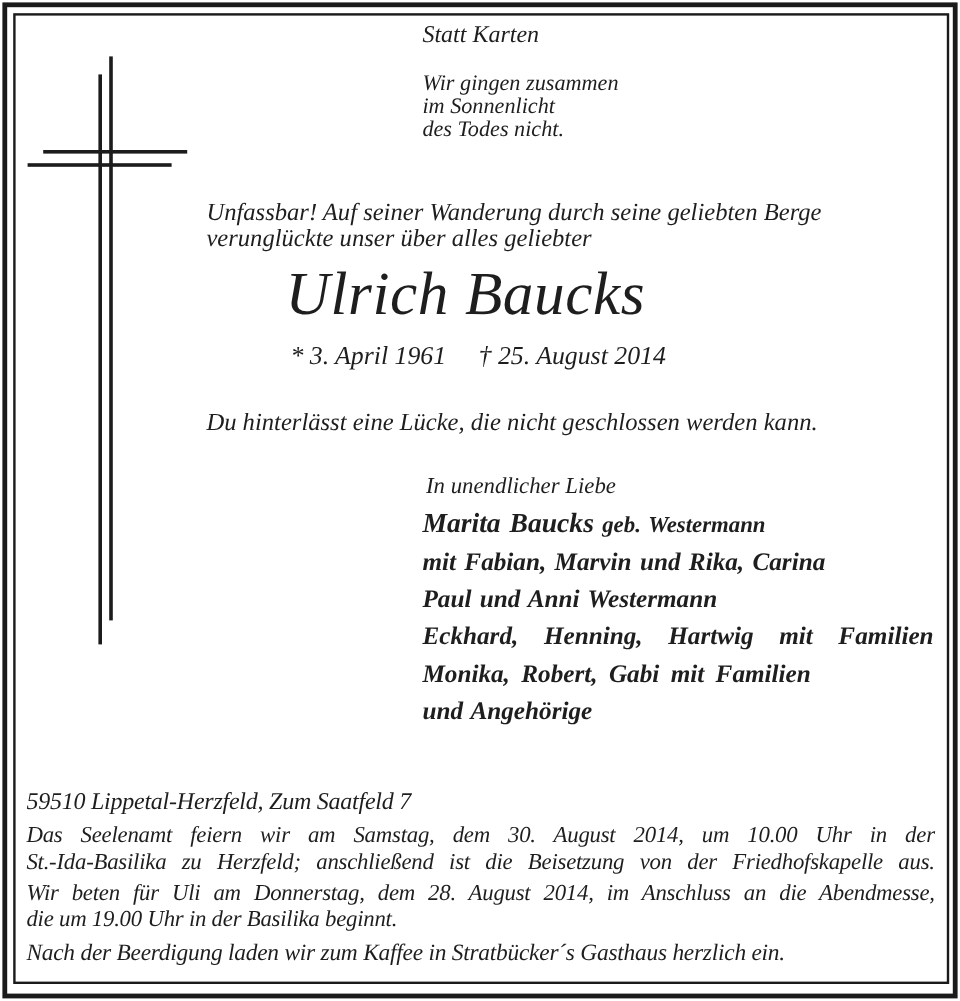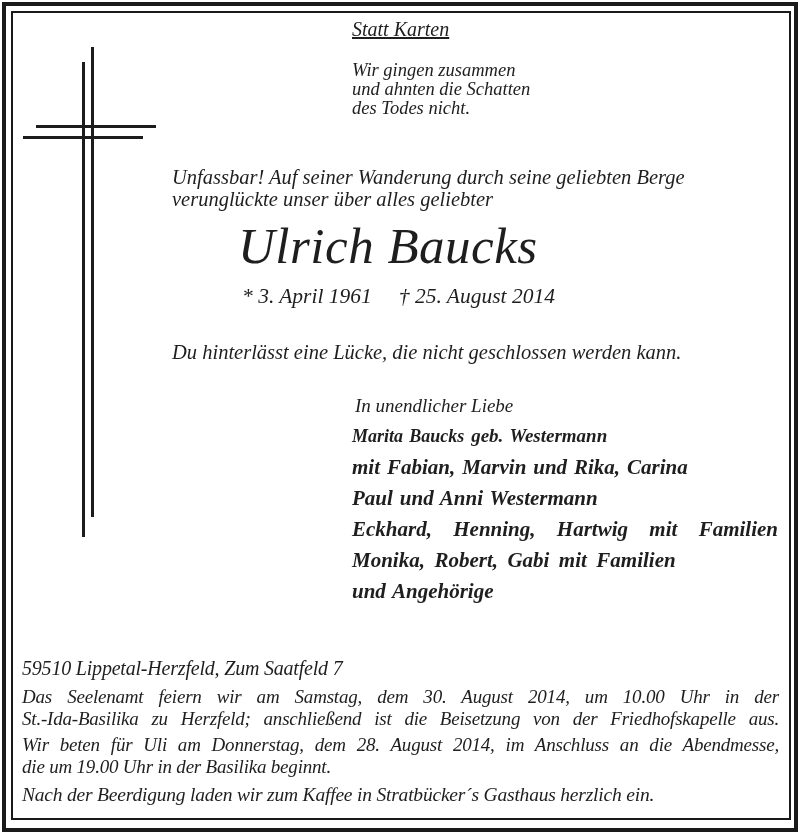--- a/index.html
+++ b/index.html
@@ -18,21 +18,21 @@
     position: absolute; inset: 2px;
     border: 4px solid #1a1a1a;
   }
   .border-inner {
     position: absolute; left: 11px; top: 11px; right: 9px; bottom: 14px;
     border: 2px solid #1a1a1a;
   }
   
   .stroke { position: absolute; background: #1c1c1c; }
   
-  .statt { left: 352px; top: 17px; font-size: 20px; line-height: 25px; text-decoration: underline; }
+  .statt { left: 352px; top: 17px; font-size: 20px; line-height: 25px; }
   .poem { left: 352px; top: 61px; font-size: 18.5px; line-height: 19px; }
   .intro { left: 172px; top: 152px; font-size: 20.5px; line-height: 22px; margin-top: 14px; }
   .name {
     left: 238px; top: 217px;
     font-size: 51px; line-height: 58px;
     letter-spacing: 0.5px;
     font-weight: 500;
   }
   .dates {
     left: 242px; top: 283px;
@@ -40,21 +40,21 @@
     display: flex; gap: 27px;
   }
   .tribute { left: 172px; top: 340px; font-size: 20.5px; line-height: 24px; }
   .liebe { left: 355px; top: 395px; font-size: 19px; line-height: 22px; }
   .family {
     left: 352px; top: 420px; width: 426px;
     font-size: 21px; line-height: 31px;
     font-weight: bold;
     word-spacing: 0.08em;
   }
-  .family .main-name { font-size: 18px; margin-top: 32px; }
+  .family .main-name { font-size: 23px; margin-top: 32px; }
   .family .suffix { font-size: 19px; }
   .family .stretch { text-align: justify; text-align-last: justify; }
   .family .semi { word-spacing: 0.2em; }
   .bottom {
     left: 22px; width: 757px;
     font-size: 19px; line-height: 22px;
     letter-spacing: -0.2px;
   }
   .addr { top: 657px; font-size: 20px; }
   .service { top: 686px; }
@@ -72,21 +72,21 @@
   <div class="stroke" style="left:82px; top:62px; width:3px; height:475px;"></div>
   <div class="stroke" style="left:91px; top:47px; width:3px; height:470px;"></div>
   <div class="stroke" style="left:36px; top:125px; width:120px; height:3px;"></div>
   <div class="stroke" style="left:23px; top:136px; width:120px; height:3px;"></div>
 </div>
 
 <div class="abs it statt">Statt Karten</div>
 
 <div class="abs it poem">
   <div>Wir gingen zusammen</div>
-  <div>und ahnten die Schatten</div>
+  <div>im Sonnenlicht</div>
   <div>des Todes nicht.</div>
 </div>
 
 <div class="abs it intro">
   <div>Unfassbar! Auf seiner Wanderung durch seine geliebten Berge</div>
   <div>verunglückte unser über alles geliebter</div>
 </div>
 
 <div class="abs it name">Ulrich Baucks</div>
 

